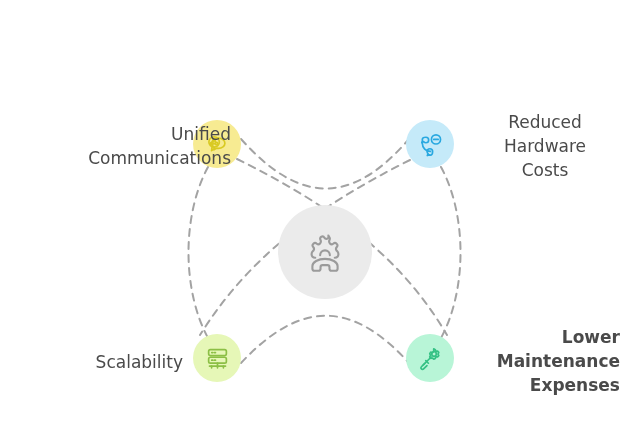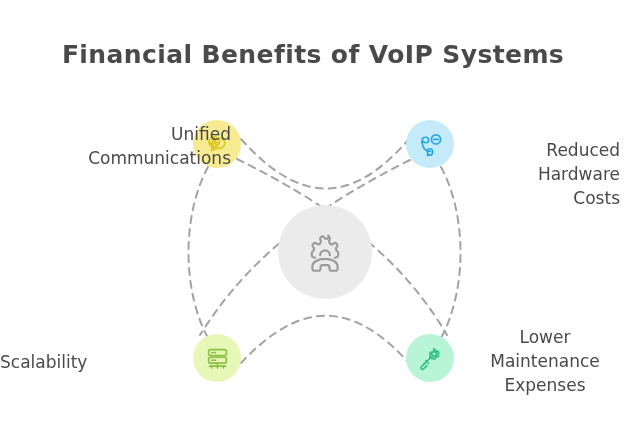--- a/index.html
+++ b/index.html
@@ -97,41 +97,41 @@
     left: 0px;
     top: 122px;
     width: 183px;
     text-align: right;
     padding-left: 48px;
   }
   .label-tr {
     left: 470px;
     top: 110px;
     width: 150px;
-    text-align: right;
-    margin-top: 28px;
+    text-align: center;
   }
   .label-bl {
     left: 0px;
     top: 350px;
     width: 183px;
+    text-align: right;
   }
   .label-br {
     left: 470px;
     top: 325px;
     width: 150px;
-    text-align: center;
+    text-align: right;
+    font-weight: bold;
   }
 </style>
 </head>
 <body>
 
 <div id="infographic">
 
-  <div class="title">Financial Benefits of VoIP Systems</div>
 
   <svg class="connectors" viewBox="0 0 626 446" xmlns="http://www.w3.org/2000/svg">
     <g fill="none" stroke="#a3a3a3" stroke-width="2" stroke-dasharray="7 6" stroke-linecap="round">
 
       <path d="M 237 159 C 330 205, 400 255, 447 335"></path>
 
       <path d="M 410 160 C 320 205, 250 255, 200 335"></path>
 
       <path d="M 241 139 C 300 205, 352 205, 409 139"></path>
 

